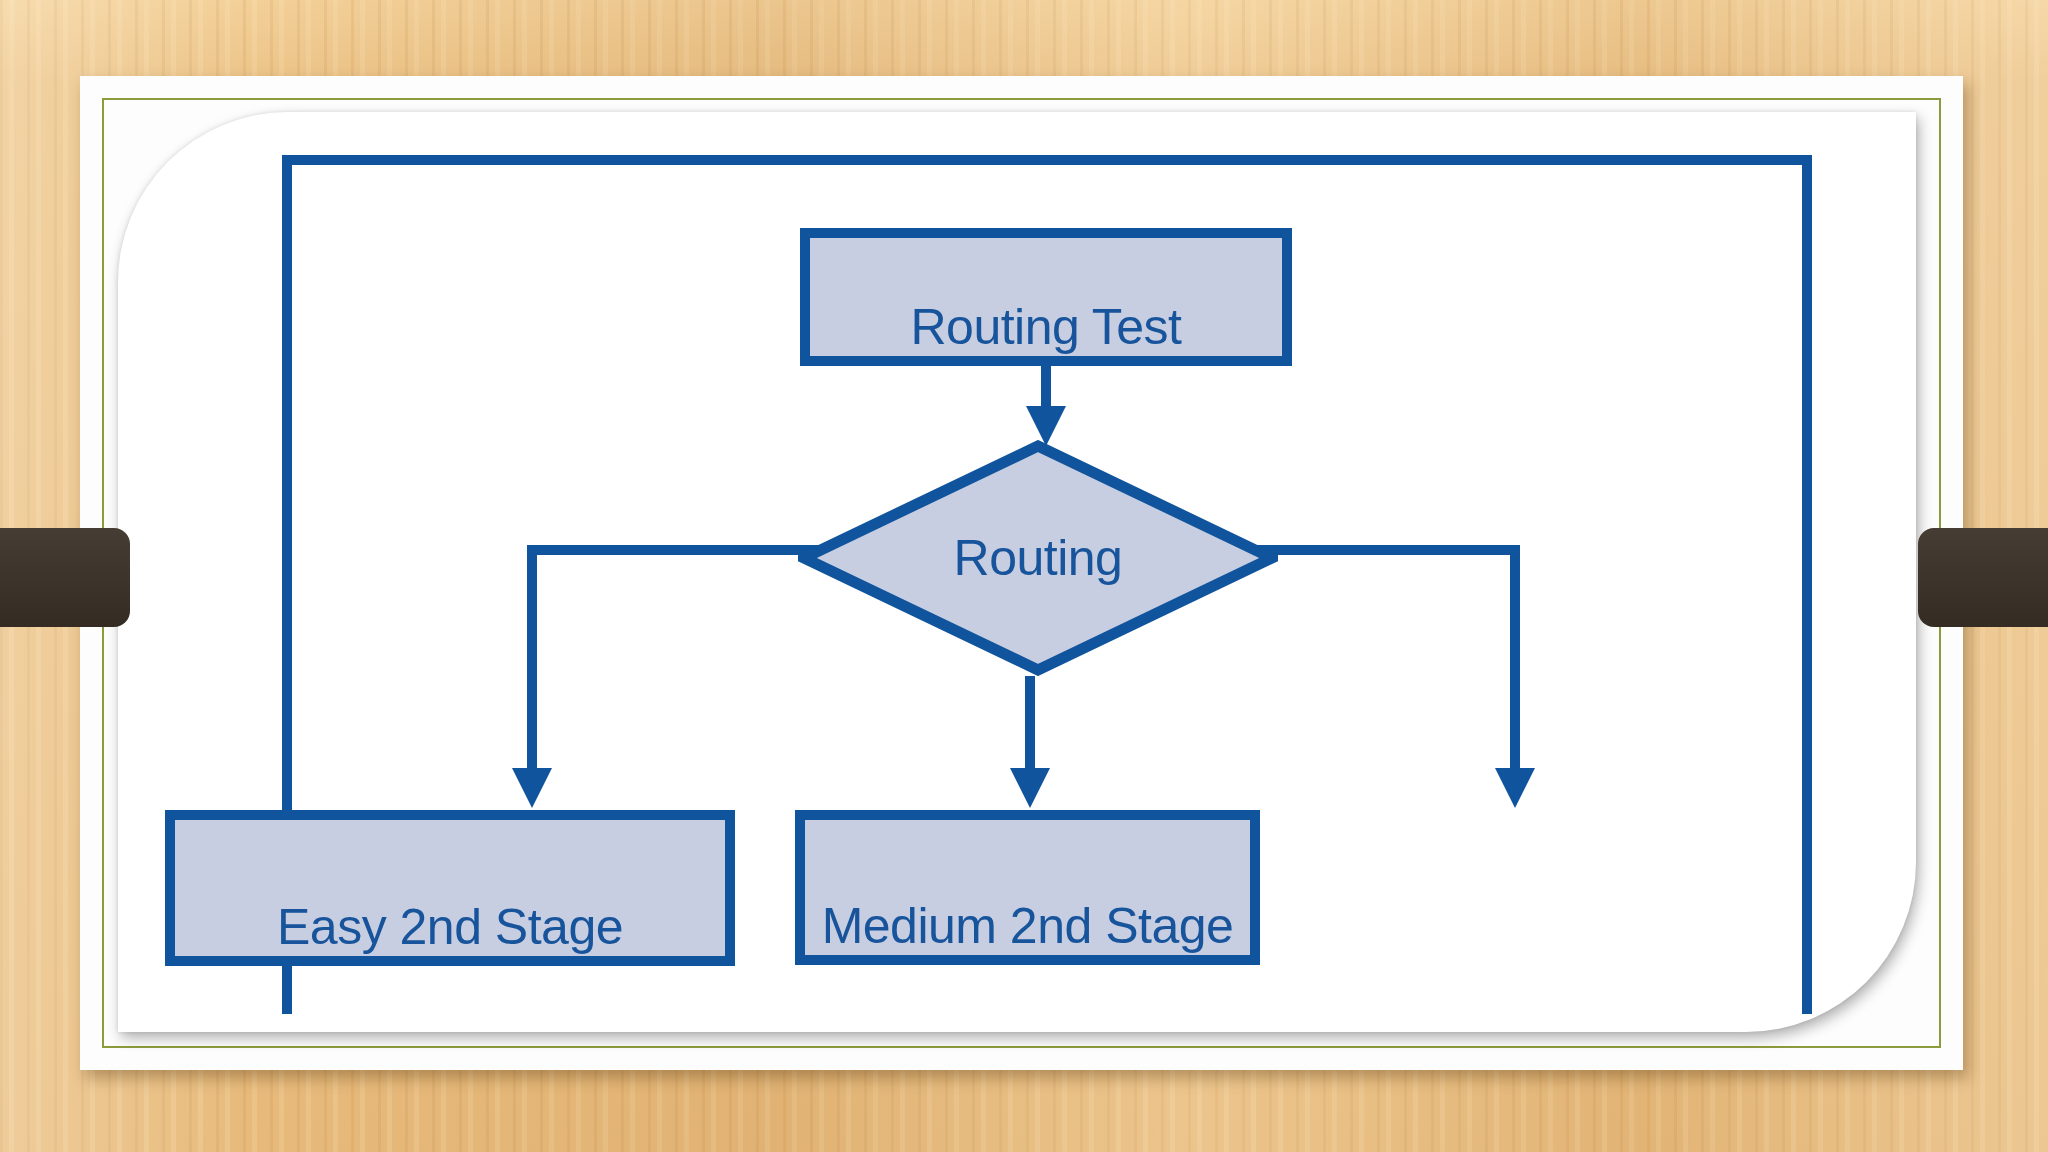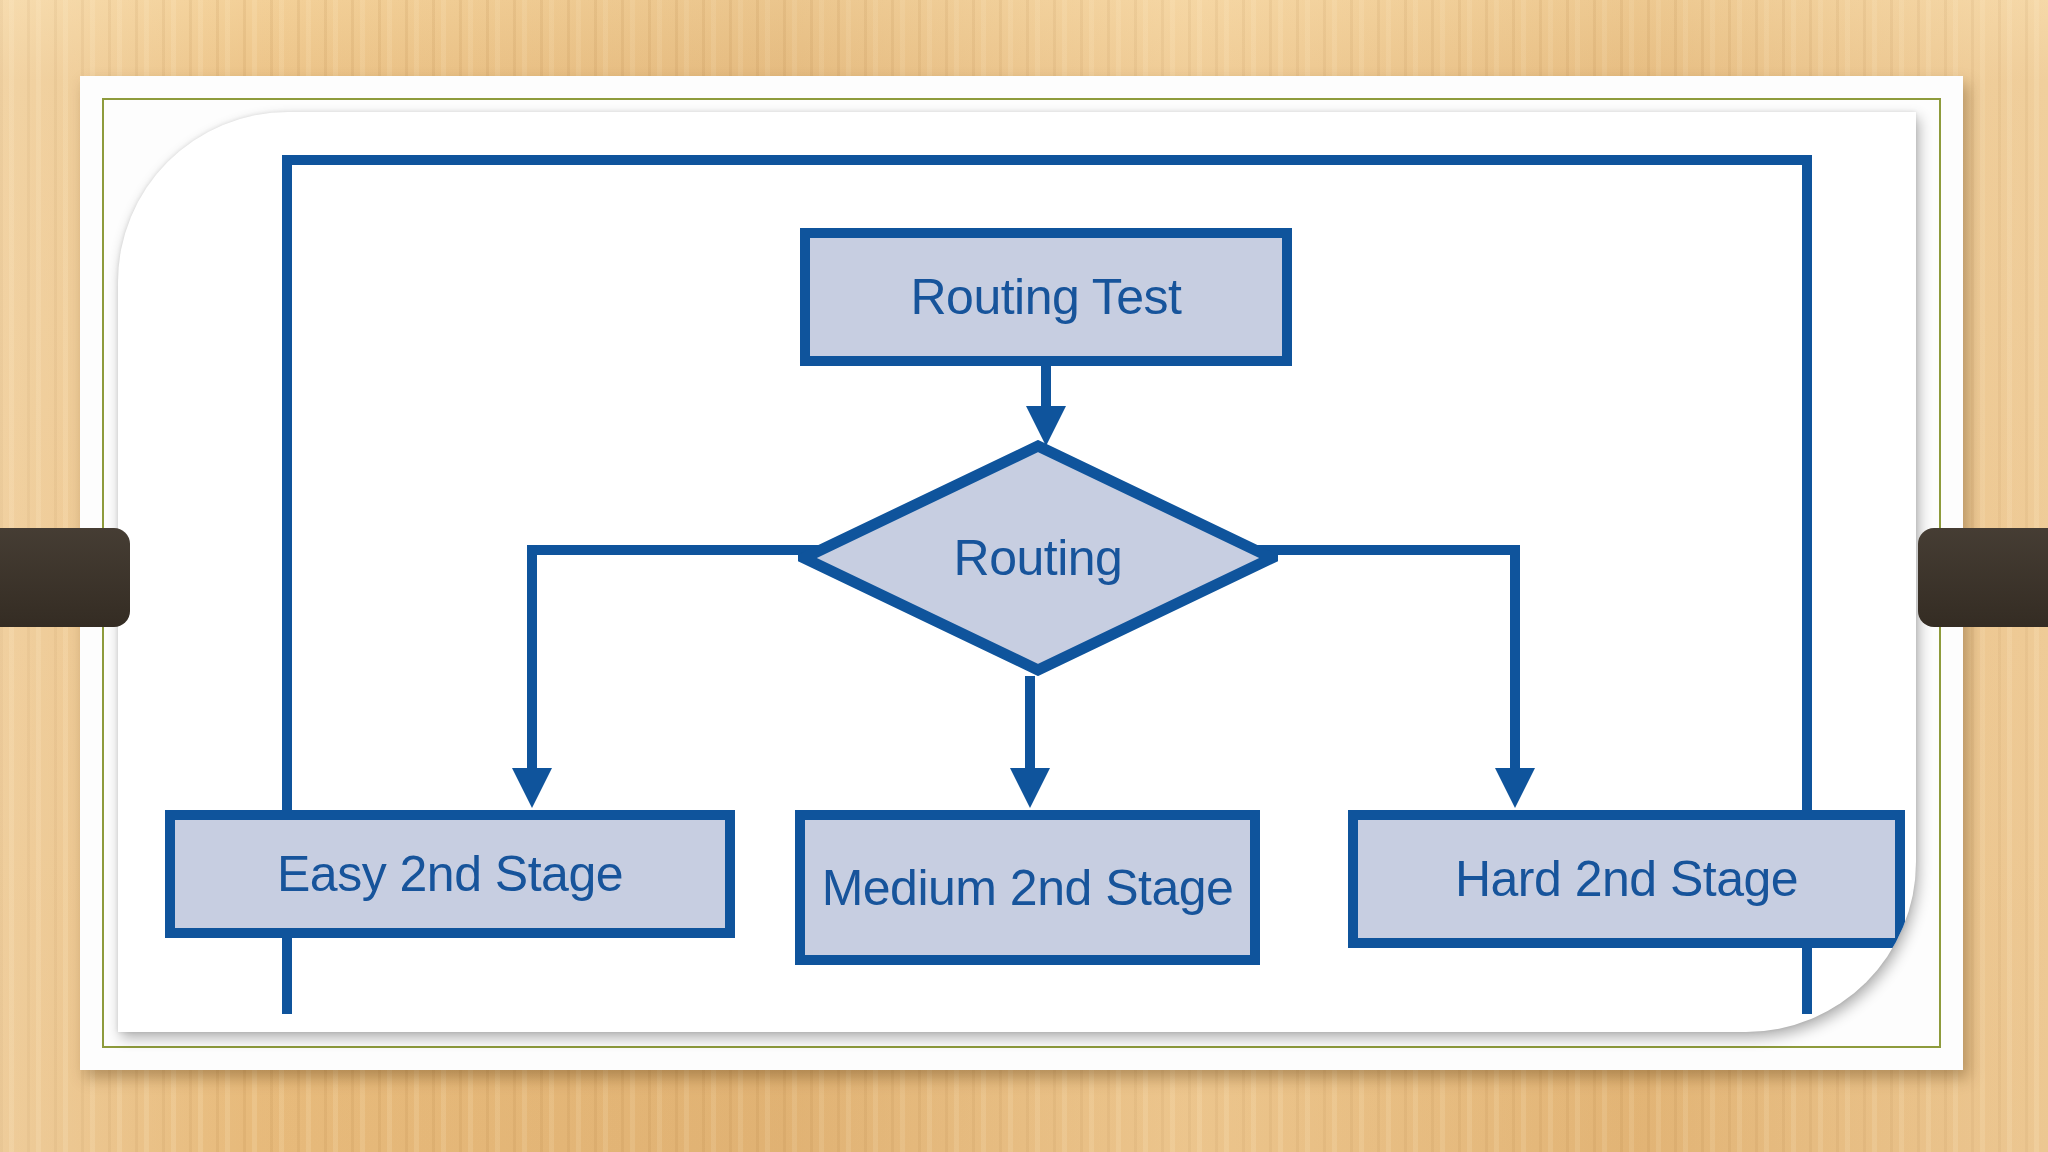--- a/index.html
+++ b/index.html
@@ -46,21 +46,21 @@
   }
   .h, .v { position:absolute; background: var(--line); }
   .arrowhead {
     position:absolute; width:0; height:0;
     border-left:20px solid transparent; border-right:20px solid transparent;
     border-top:40px solid var(--line);
   }
   .node {
     position:absolute; box-sizing:border-box;
     border:10px solid var(--line); background: var(--fill);
-    display:flex; align-items:center; justify-content:center;
+    display:flex; align-items:flex-end; justify-content:center;
   }
   .node-label, .diamond-label-text {
     font-size:50px; color:var(--text); letter-spacing:-0.5px; white-space:nowrap;
   }
   .diamond-svg { position:absolute; left:680px; top:328px; }
   .diamond-svg polygon {
     fill: var(--fill); stroke: var(--line); stroke-width:11; stroke-miterlimit:12;
   }
   .diamond-label {
     position:absolute; left:680px; top:328px; width:480px; height:236px;
@@ -106,31 +106,28 @@
         <polygon points="240,6 474,118 240,230 6,118"></polygon>
       </svg>
       <div class="diamond-label">
         <span class="diamond-label-text">Routing</span>
       </div>
 
       <div class="node" style="left:682px; top:116px; width:492px; height:138px;">
         <span class="node-label">Routing Test</span>
       </div>
 
-      <div class="node" style="left:47px; top:698px; width:570px; height:128px;">
+      <div class="node" style="left:47px; top:698px; width:570px; height:156px;">
         <span class="node-label">Easy 2nd Stage</span>
       </div>
 
       <div class="node" style="left:677px; top:698px; width:465px; height:155px;">
         <span class="node-label">Medium 2nd Stage</span>
       </div>
 
-      <div class="node" style="left:1230px; top:698px; width:557px; height:138px;">
-        <span class="node-label">Hard 2nd Stage</span>
-      </div>
 
     </div>
   </div>
 
   <div class="accent-bar left"></div>
   <div class="accent-bar right"></div>
 
 </div>
 
 </body></html>

